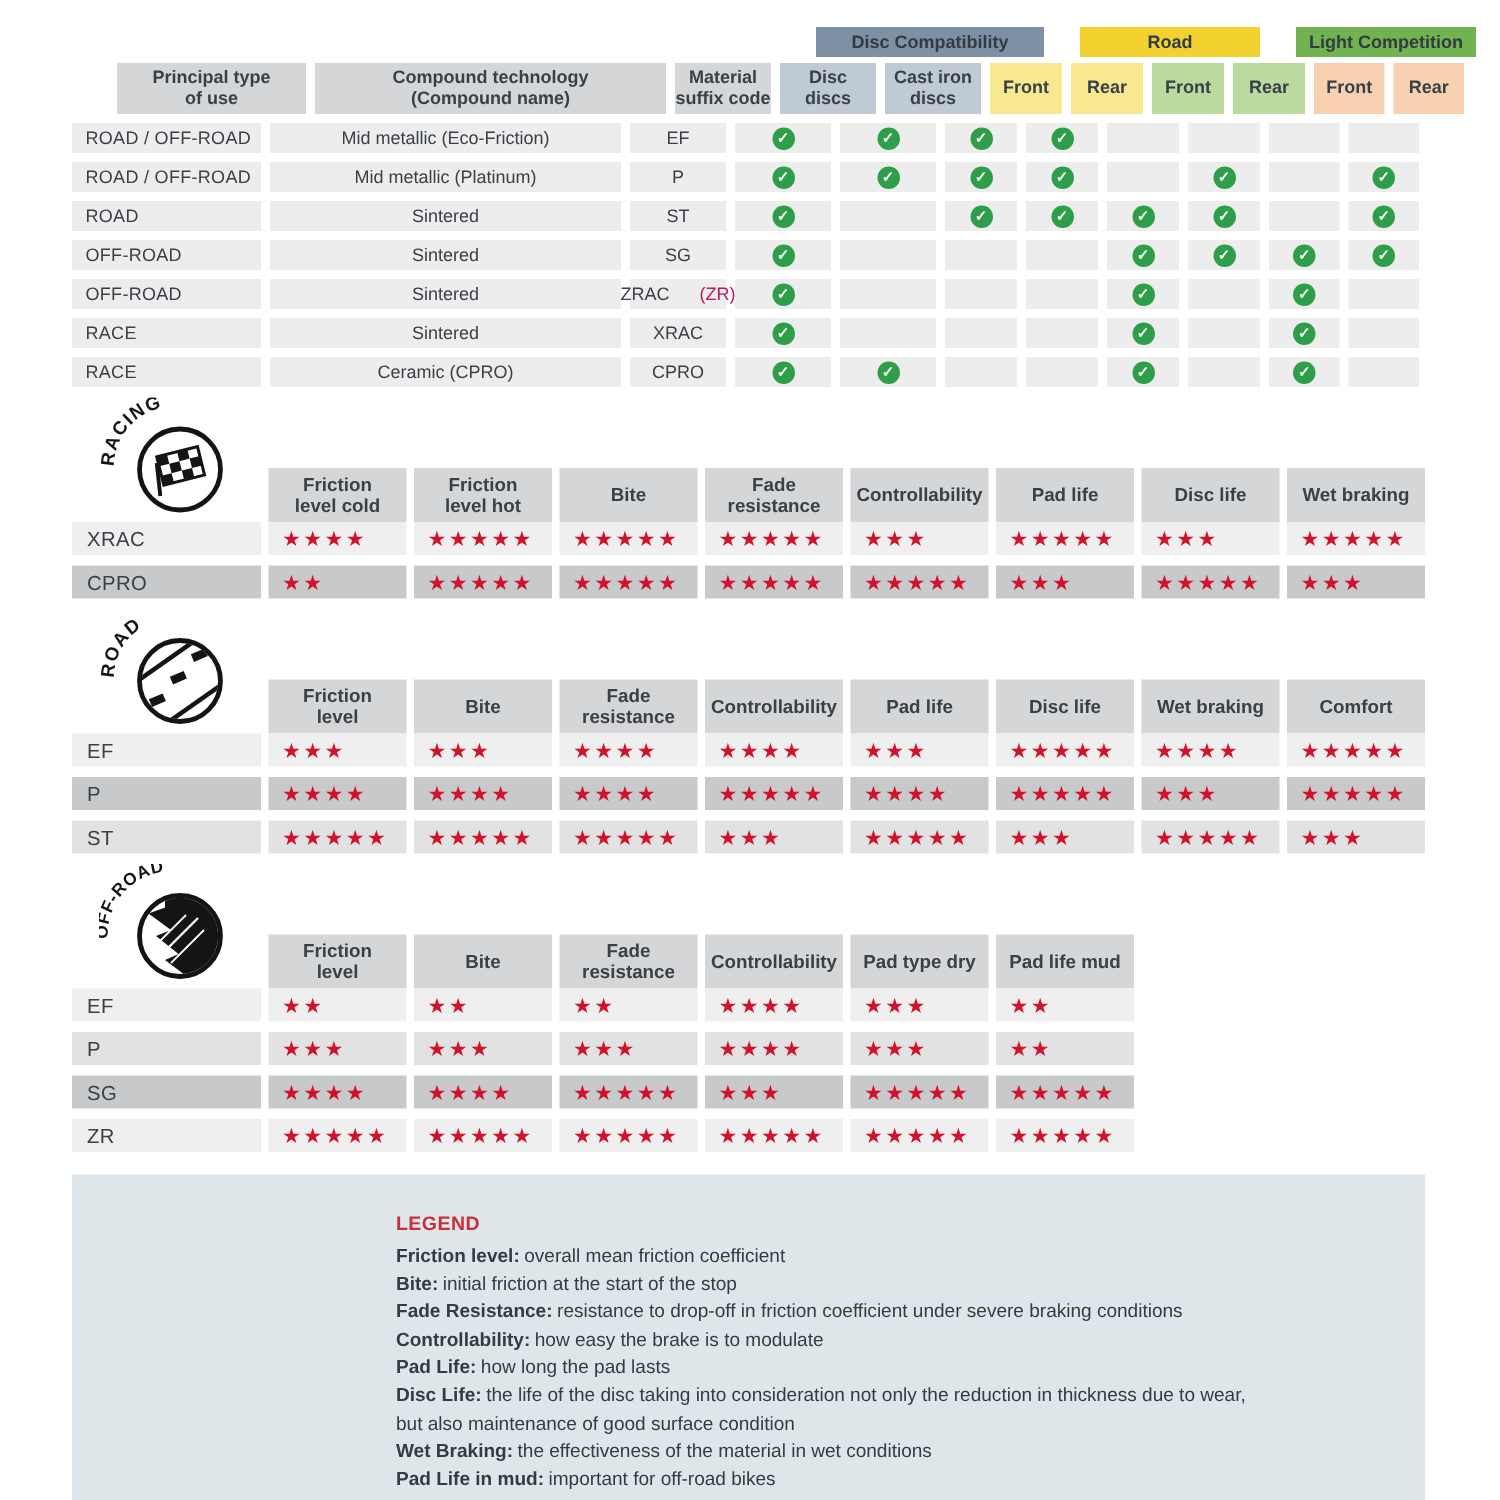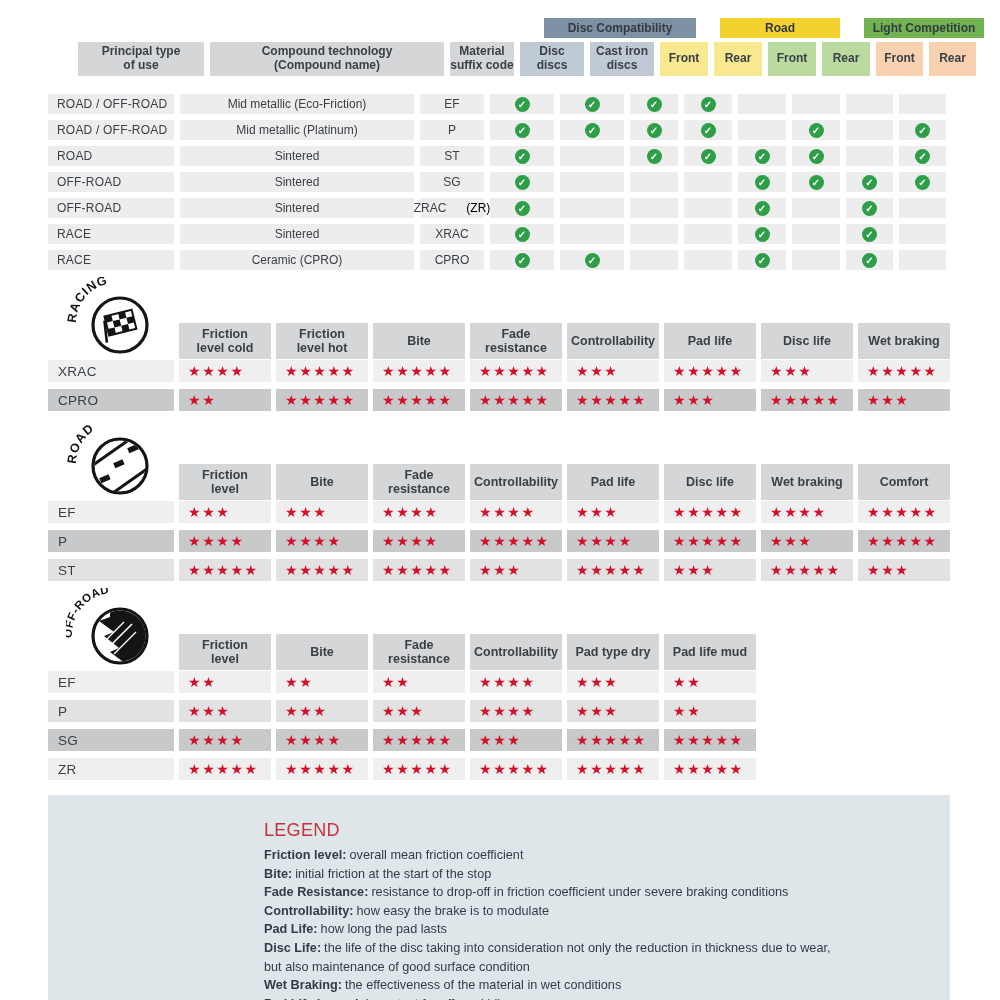--- a/index.html
+++ b/index.html
@@ -14,33 +14,33 @@
   
   .compat-grid { display:grid; grid-template-columns:126px 234px 64px 64px 64px 48px 48px 48px 48px 47px 47px; column-gap:6px; }
   .grp-row { margin-bottom:4px;gap:24px; }
   .grp { height:20px; display:flex; align-items:center; justify-content:center;
          font-size:12px; font-weight:bold; color:#333a42; }
   .grp-disc { grid-column:4 / span 2; background:#7e90a4; }
   .grp-road { grid-column:6 / span 2; background:#f3d230; }
   .grp-light { grid-column:8 / span 2; background:#70b350; }
   .grp-pro { grid-column:10 / span 2; background:#f1a368; }
 
-  .subhead-row { margin-bottom:18px;padding-left:30px; }
+  .subhead-row { margin-bottom:6px;padding-left:30px; }
   .sub { height:34px; display:flex; align-items:center; justify-content:center;
          text-align:center; font-size:12px; font-weight:bold; line-height:1.15; background:#d5d6d7; }
   .sub.c-disc { background:#bfcad4; }
   .sub.c-road { background:#f8e990; }
   .sub.c-light { background:#bada9f; }
   .sub.c-pro { background:#f8d1b0; }
 
   .compat-row { margin-bottom:6px; }
   .compat-row > div { background:#ededee; height:20px; display:flex; align-items:center; justify-content:center;
                       font-size:12px; }
   .compat-row .use-cell { justify-content:flex-start; padding-left:9px; letter-spacing:.2px; }
-  .code-note { color:#000000; margin-left:20px; }
+  .code-note { color:#be185d; margin-left:20px; }
   .code-note:empty { display:none; }
   .check-cell.checked::after {
     content:"✓"; width:15px; height:15px; border-radius:50%;
     background:#2f9e48; color:#fff; font-size:10px; font-weight:bold;
     display:flex; align-items:center; justify-content:center;
   }
 
   
   .section { margin-top:7px; }
   .rate-grid-8 { display:grid; grid-template-columns:126px repeat(8, 92px); column-gap:5px; }
@@ -52,21 +52,21 @@
   .rating-row { margin-top:7px; }
   .rating-row > div { height:22px; display:flex; align-items:center; }
   .rating-row[data-shade="light"] > div { background:#efeff0; }
   .rating-row[data-shade="medium"] > div { background:#e2e2e3; }
   .rating-row[data-shade="dark"] > div { background:#c8c9ca; }
   .row-label { padding-left:10px; font-size:13.5px; letter-spacing:.3px; }
   .stars { padding-left:9px; color:#d2122a; font-size:14px; letter-spacing:1.6px; line-height:1; }
 
   
   .legend { margin-top:15px; background:#dfe6ea; padding:25px 30px 24px 216px; }
-  .legend-title { color:#c9303c; font-weight:normal; font-size:18px; margin-bottom:5px; letter-spacing:.3px; }
+  .legend-title { color:#c9303c; font-weight:bold; font-size:13px; margin-bottom:5px; letter-spacing:.3px; }
   .legend-line { font-size:12.7px; line-height:18.6px; color:#333b46; }
   .legend-line b { margin-right:3px; }
   .legend-line b:empty { display:none; margin:0; }
 
   svg text { font-family:"Liberation Sans", sans-serif; }
 </style>
 </head>
 <body>
 
 <div class="page">

